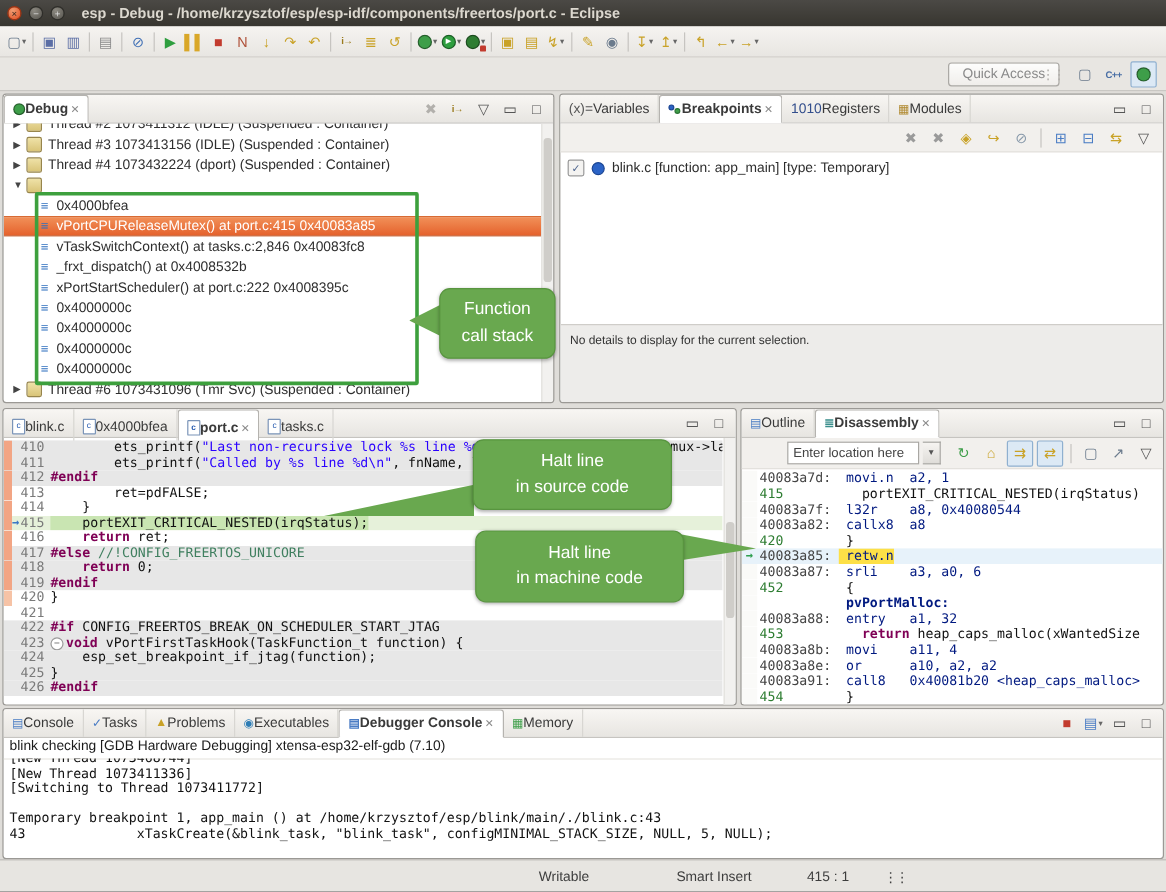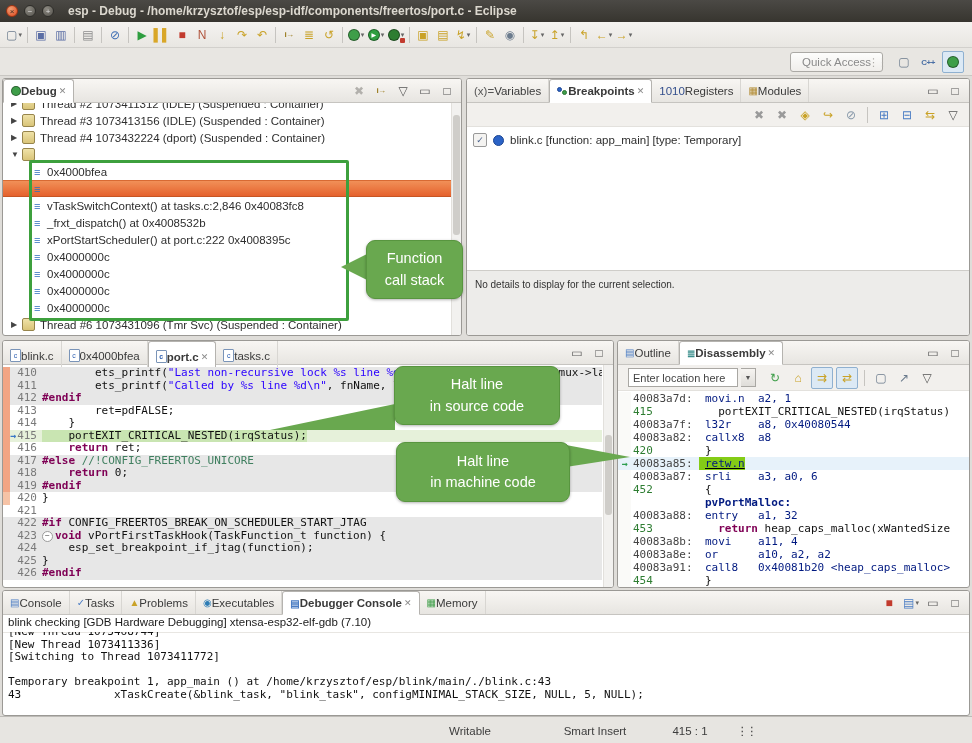--- a/index.html
+++ b/index.html
@@ -93,35 +93,35 @@
   .mcol{width:7px;flex:none;}
   .mcol.s{background:#F2A584;} .mcol.sl{background:#F6C3A6;}
   .gut{width:27px;flex:none;text-align:right;padding-right:5px;color:#7A7A7A;}
   .fold{width:9px;height:9px;border:1px solid #9a9a9a;border-radius:50%;background:#fff;color:#666;
         font-size:8px;line-height:7px;text-align:center;margin:1px 2px 0 0;flex:none;}
   .ip{position:absolute;left:7px;top:0;color:#3B78C6;font-weight:bold;font-size:10px;}
   .chip{background:#C9E5B2;}
   .p{color:#111;} .k{color:#7F0055;font-weight:bold;} .s{color:#2A00FF;} .c{color:#3F7F5F;}
   
   .distb{display:flex;align-items:center;gap:3px;height:25px;padding:0 4px;background:#F2F0ED;
-         border-bottom:1px solid #E3E1DD;}
+         border-bottom:1px solid #E3E1DD;justify-content:flex-end;}
   .loc{width:100px;height:17px;border:1px solid #A9A7A3;background:#fff;font-size:11px;color:#444;
        padding:0 4px;display:flex;align-items:center;overflow:hidden;white-space:nowrap;margin-left:6px;flex:none;}
   .locdd{width:15px;height:19px;border:1px solid #A9A7A3;border-left:none;font-size:7px;color:#555;
          background:linear-gradient(#F6F4F1,#DFDDD9);display:flex;align-items:center;justify-content:center;flex:none;box-sizing:border-box;}
   #dis-rows{position:absolute;left:0;top:1px;right:0;}
   .arow{height:13px;display:flex;font-family:"DejaVu Sans Mono",monospace;font-size:11px;
         line-height:13px;white-space:pre;overflow:hidden;}
   .arow.cur{background:#E7F2FA;}
   .agut{width:13px;flex:none;color:#2E9E4F;font-weight:bold;font-size:10px;text-align:center;background:#FAFAF8;}
   .arow.cur .agut{background:transparent;}
   .albl{width:66px;flex:none;padding-left:2px;}
   .albl.a{color:#444;} .albl.n{color:#2E7D32;}
   .aseg{padding-left:6px;}
-  .chip2{background:#84cc16;text-decoration:underline;}
+  .chip2{background:#fde047;}
   .i{color:#001980;} .lb{color:#001980;font-weight:bold;}
   
   #con-info{height:15px;font-size:11.5px;color:#1a1a1a;padding:1px 5px;border-bottom:1px solid #E8E6E2;
             white-space:nowrap;overflow:hidden;}
   #con-rows{position:absolute;left:0;top:41px;right:0;bottom:0;overflow:hidden;padding-left:5px;}
   .krow{height:12.5px;font-family:"DejaVu Sans Mono",monospace;font-size:11px;line-height:12.5px;
         white-space:pre;color:#111;}
   .krow.clip{margin-top:-6px;}
   
   .callout{position:absolute;background:#69A84F;border:1px solid #58953F;border-radius:9px;color:#fff;
@@ -321,20 +321,21 @@
               <span class="thr-ico"></span>
             </div>
             <div class="drow">
               <span class="frame-ind"></span>
               <span class="frm-ico">≡</span>
               <span>0x4000bfea</span>
             </div>
             <div class="drow sel">
               <span class="frame-ind"></span>
               <span class="frm-ico">≡</span>
+              <span>vPortCPUReleaseMutex() at port.c:415 0x40083a85</span>
             </div>
             <div class="drow">
               <span class="frame-ind"></span>
               <span class="frm-ico">≡</span>
               <span>vTaskSwitchContext() at tasks.c:2,846 0x40083fc8</span>
             </div>
             <div class="drow">
               <span class="frame-ind"></span>
               <span class="frm-ico">≡</span>
               <span>_frxt_dispatch() at 0x4008532b</span>

